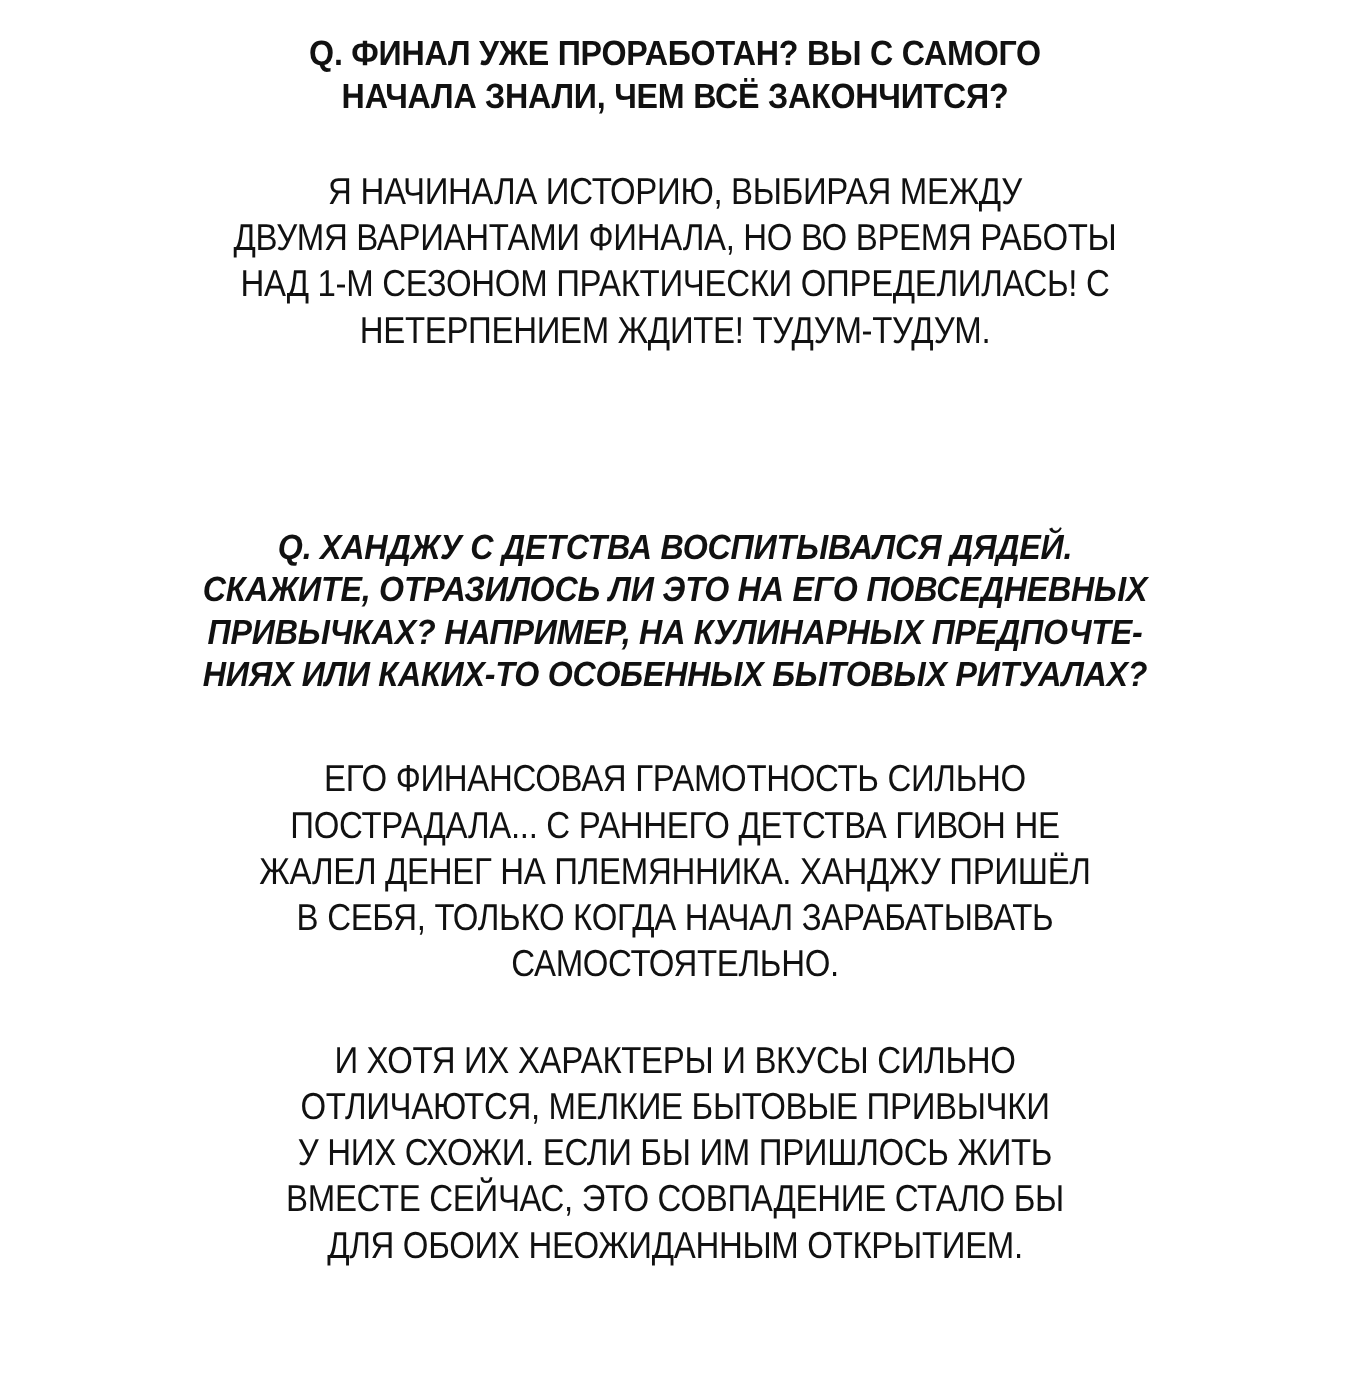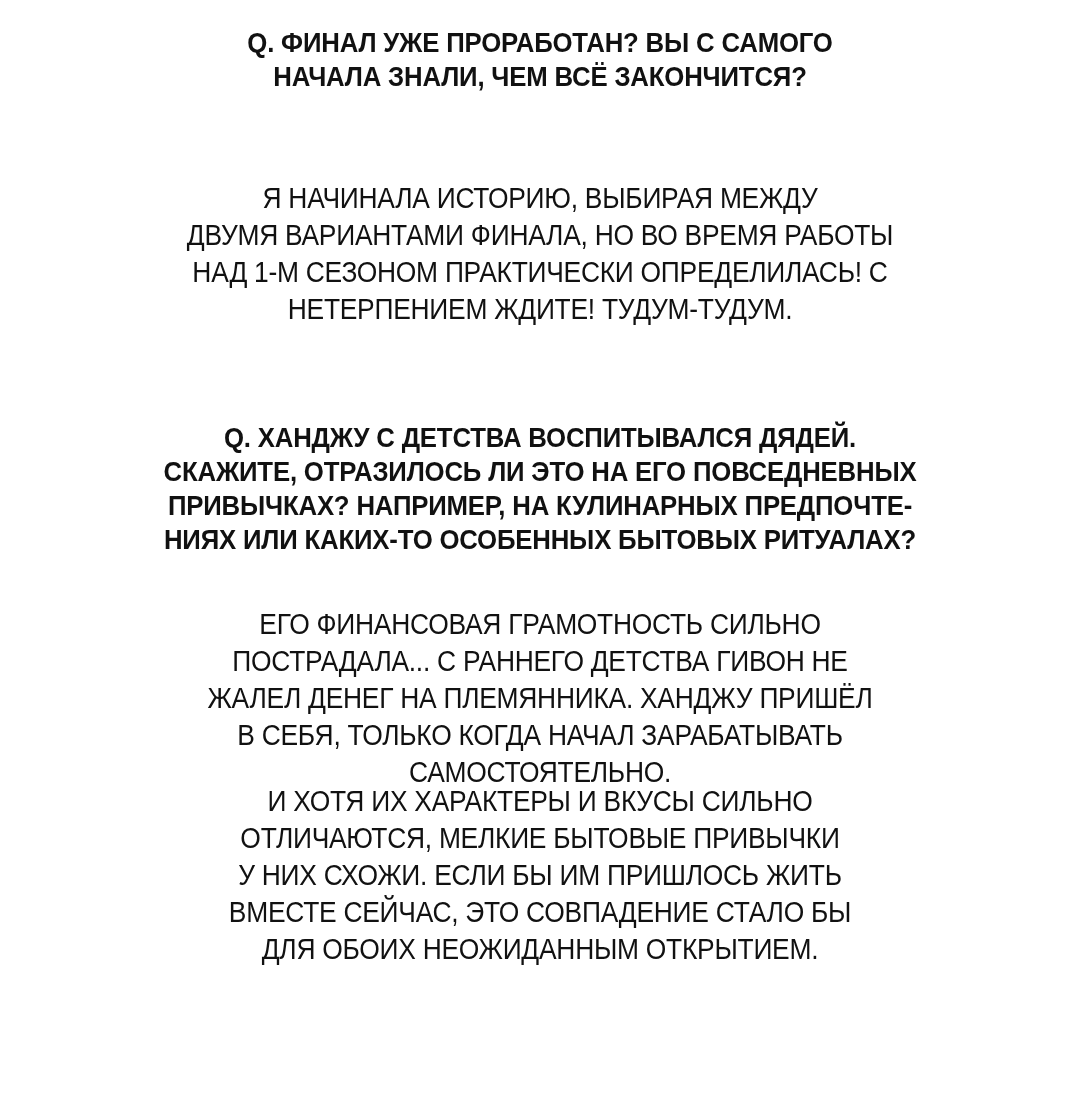--- a/index.html
+++ b/index.html
@@ -33,24 +33,24 @@
       transform: scaleX(0.92);
     }
     .answer .line {
       font-weight: normal;
       font-size: 30px;
       line-height: 37px;
       letter-spacing: -0.3px;
       transform: scaleX(0.88);
     }
     #q1 { top: 26px; }
-    #a1 { top: 135px; margin-top: 44px; }
-    #q2 { top: 421px; }
+    #a1 { top: 135px; }
+    #q2 { top: 421px; font-style: italic; }
     #a2 { top: 605px; text-align: center; }
-    #a3 { top: 782px; }
+    #a3 { top: 830px; }
   </style>
 </head>
 <body>
 
 <div class="block question" id="q1">
   <span class="line">Q. ФИНАЛ УЖЕ ПРОРАБОТАН? ВЫ С САМОГО</span>
   <span class="line">НАЧАЛА ЗНАЛИ, ЧЕМ ВСЁ ЗАКОНЧИТСЯ?</span>
 </div>
 
 <div class="block answer" id="a1">

